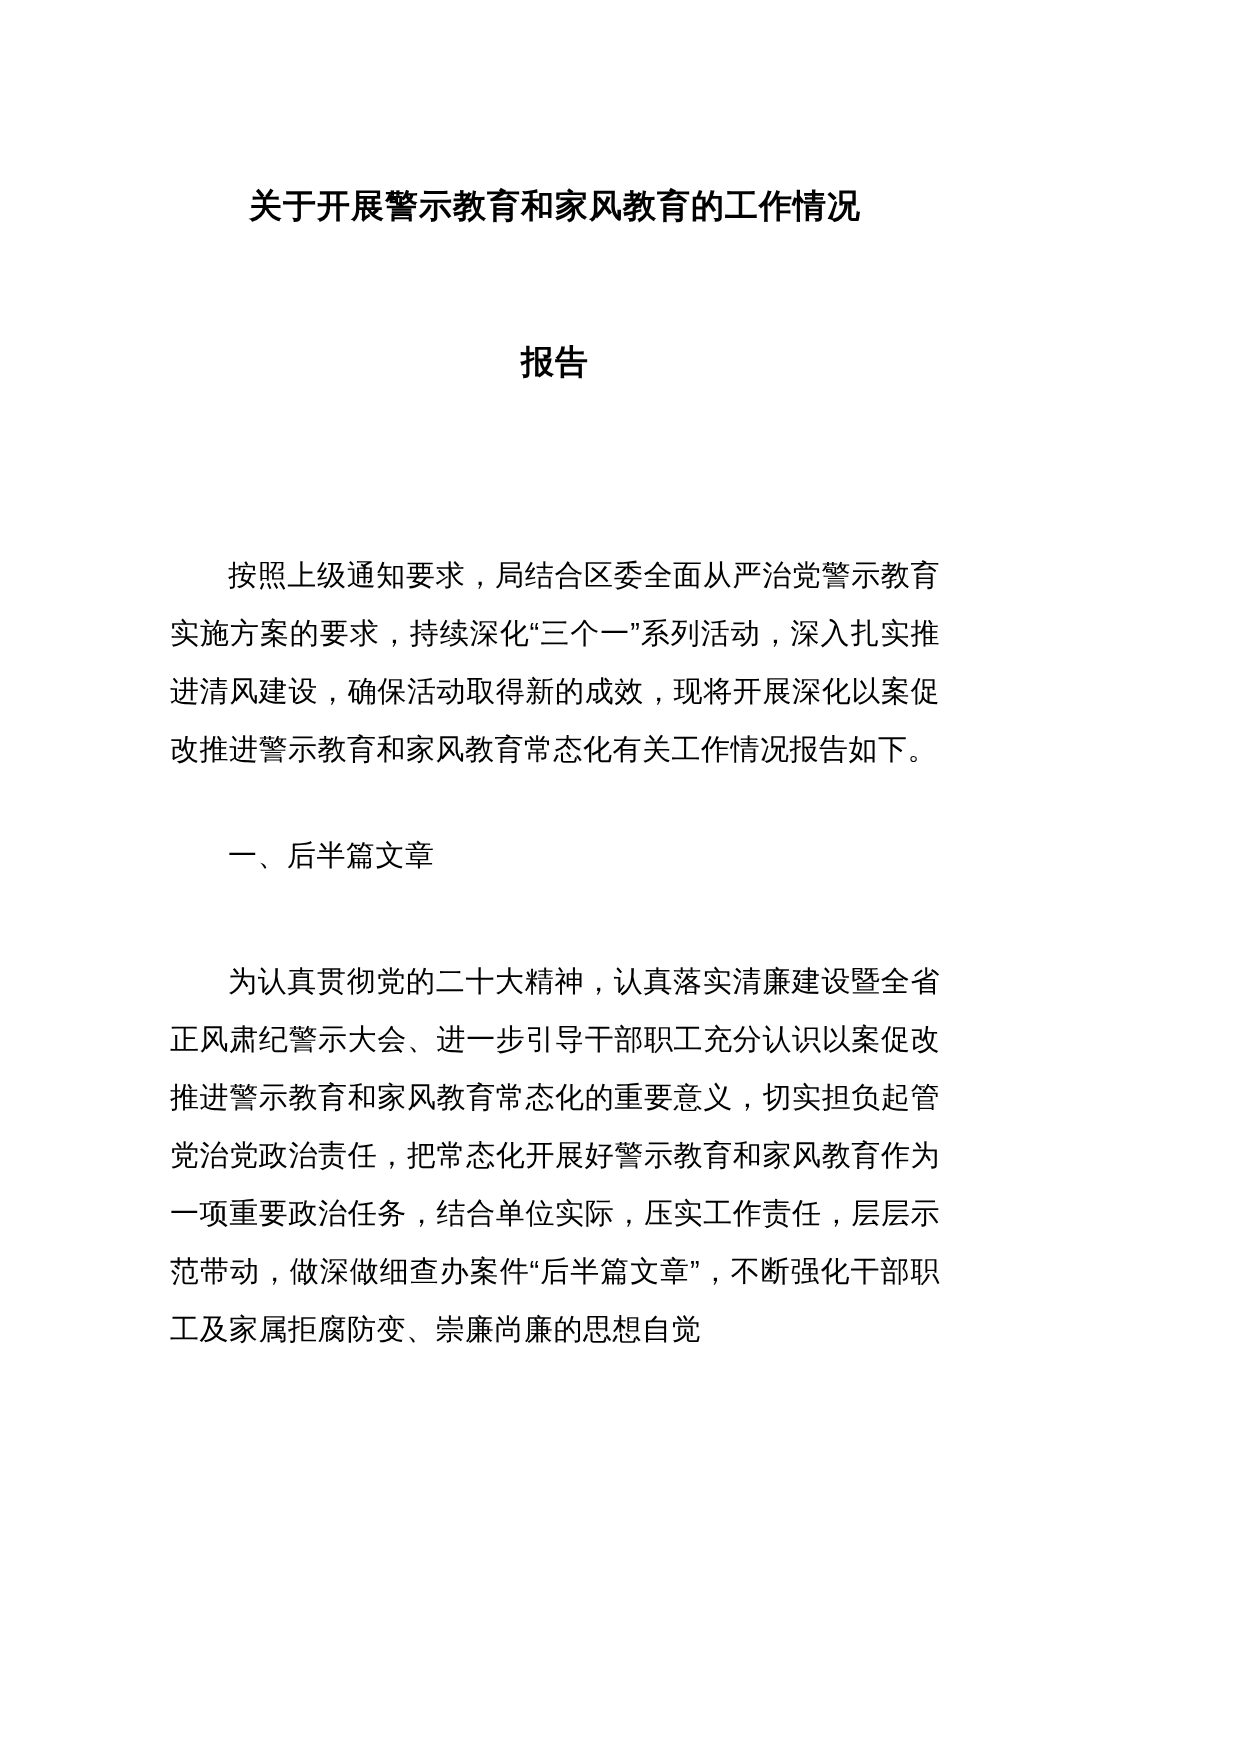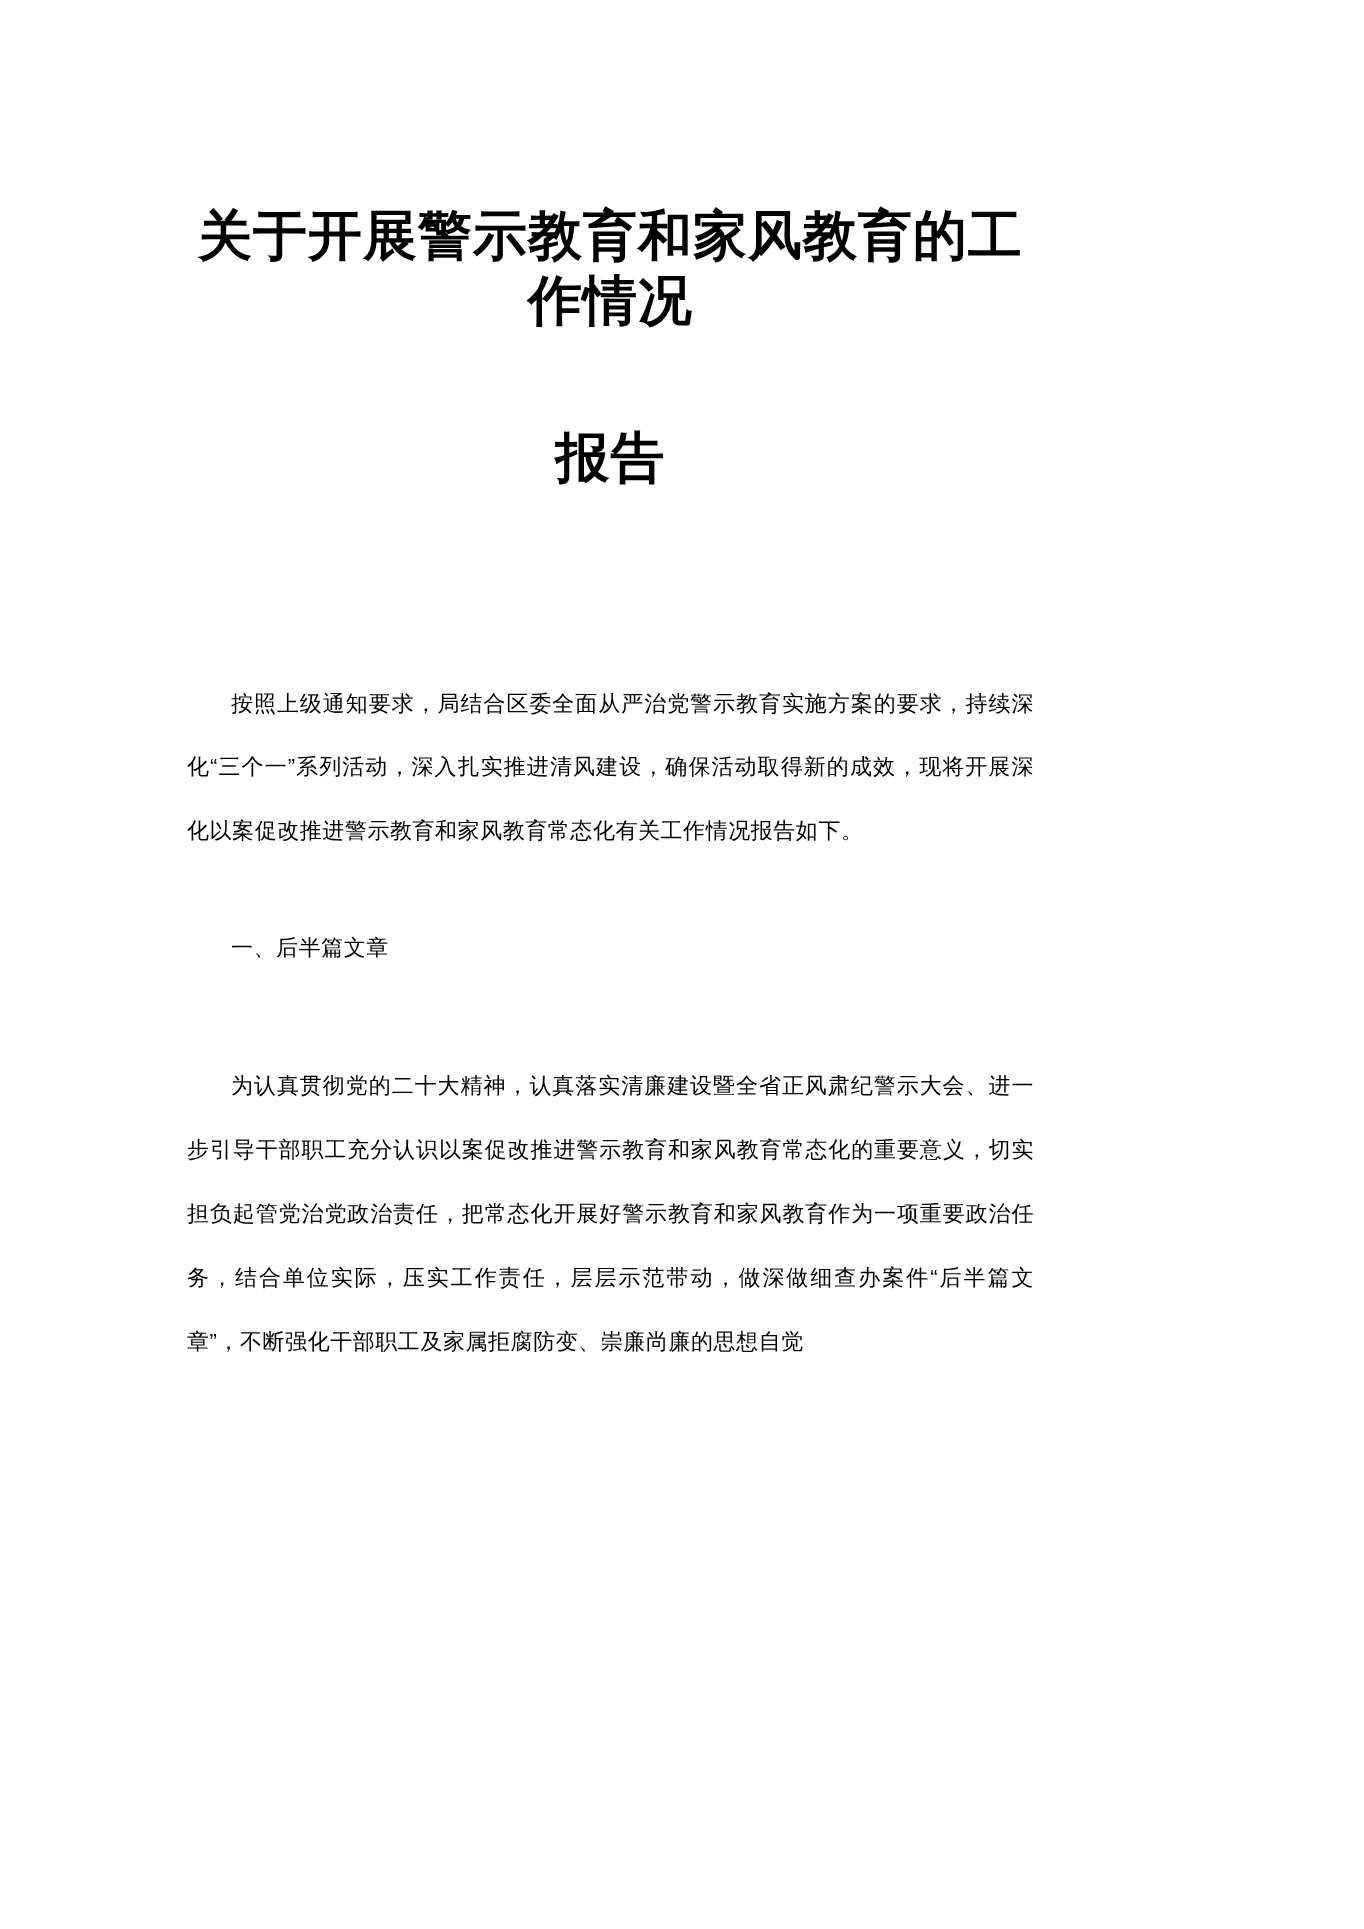--- a/index.html
+++ b/index.html
@@ -11,31 +11,31 @@
     position: relative;
     width: 1240px;
     height: 1754px;
     margin: 0 auto;
     background: #ffffff;
     color: #000000;
     padding: 150px 300px 0 170px;
     overflow: hidden;
   }
   .doc-title {
-    font-size: 49px;
+    font-size: 33px;
     font-weight: 700;
     text-align: center;
     line-height: 1.2;
     letter-spacing: 1px;
     font-family: "Liberation Sans", sans-serif;
   }
   .doc-title.line1 { margin-top: 36px; }
-  .doc-title.line2 { margin-top: 84px; }
+  .doc-title.line2 { margin-top: 116px; }
   .body-para {
-    font-size: 20px;
+    font-size: 29px;
     line-height: 58px;
     text-align: justify;
     text-justify: inter-ideograph;
     text-indent: 2em;
     letter-spacing: 0.5px;
     word-break: break-all;
   }
   .para-intro   { margin-top: 165px; }
   .section-head { margin-top: 48px; }
   .para-main    { margin-top: 68px; }

